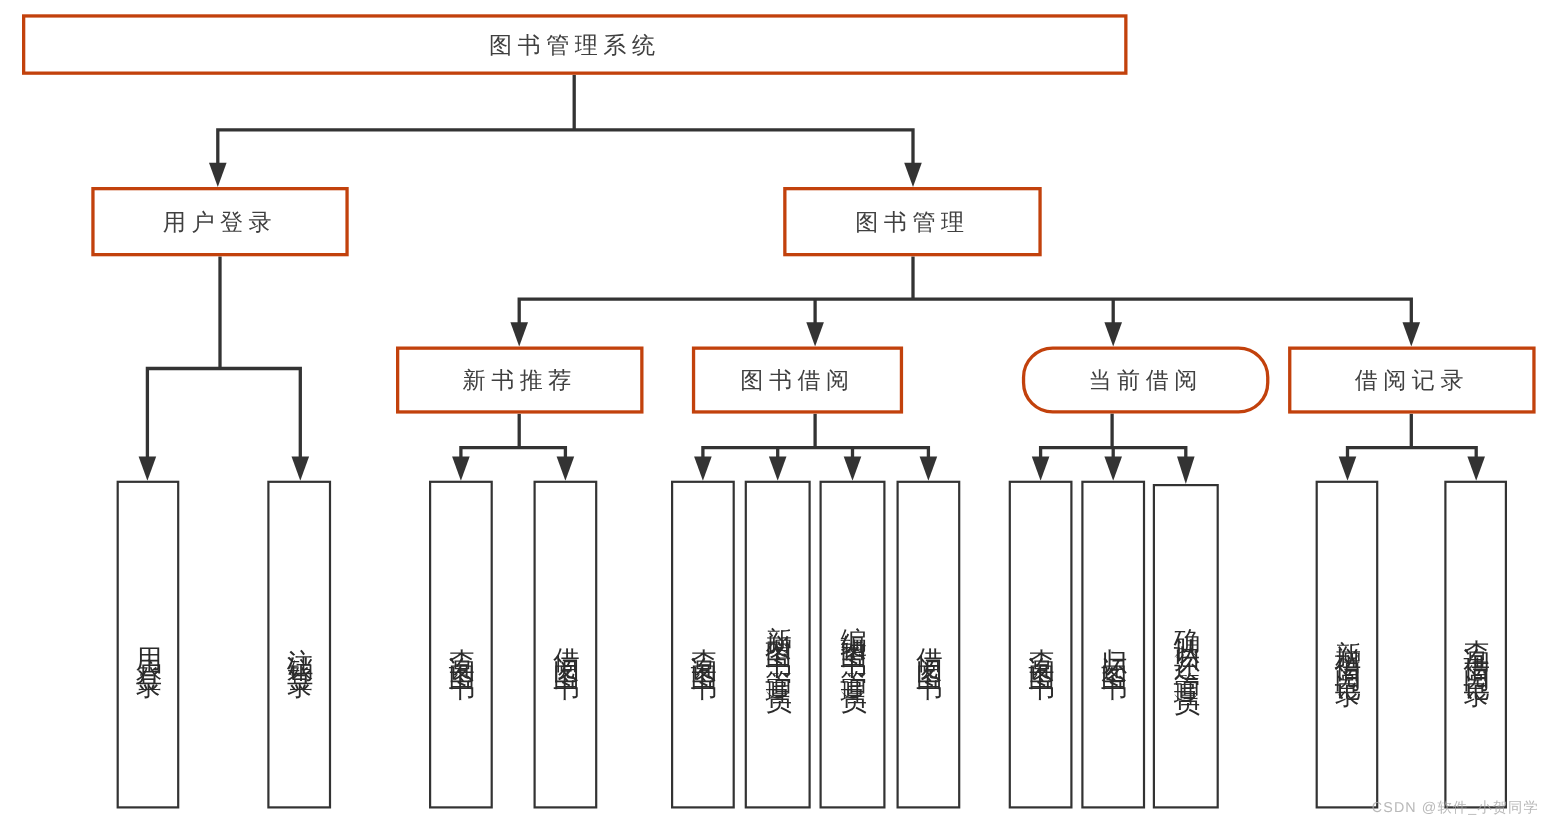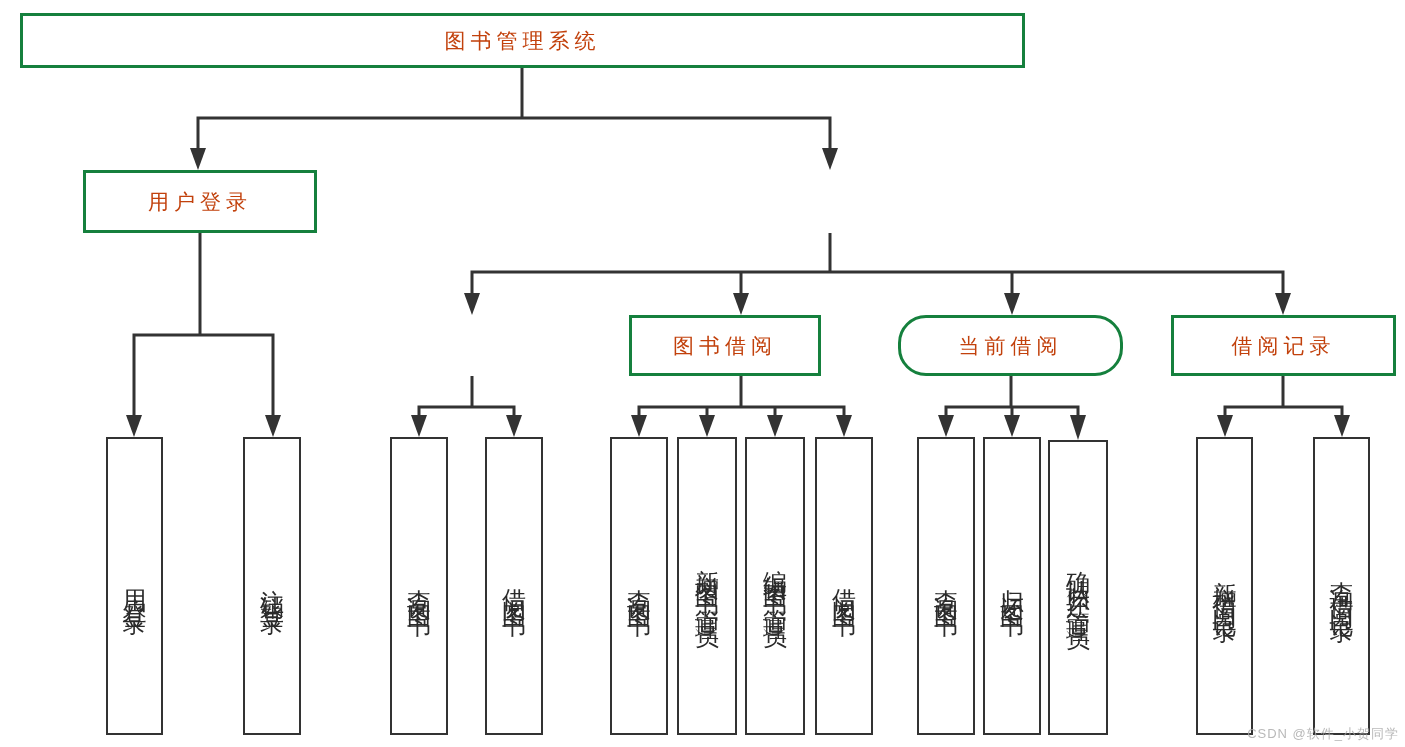--- a/index.html
+++ b/index.html
@@ -3,22 +3,22 @@
 <meta charset="utf-8">
 <style>
   html,body{margin:0;padding:0;background:#ffffff;}
   .canvas{
     position:relative;width:1405px;height:747px;background:#ffffff;
     font-family:"Liberation Sans","DejaVu Sans",sans-serif;overflow:hidden;
   }
   svg.connectors{position:absolute;left:0;top:0;z-index:1;}
   .hnode{
     position:absolute;box-sizing:border-box;background:#ffffff;
-    border:3px solid #15803d;display:flex;align-items:center;justify-content:center;
-    color:#c2410c;font-size:21px;letter-spacing:5px;z-index:2;white-space:nowrap;
+    border:3px solid #c2410c;display:flex;align-items:center;justify-content:center;
+    color:#404040;font-size:21px;letter-spacing:5px;z-index:2;white-space:nowrap;
   }
   .vnode{
     position:absolute;box-sizing:border-box;background:#ffffff;
     border:2.5px solid #333333;display:flex;align-items:center;justify-content:center;
     z-index:2;
   }
   .vnode span{
     writing-mode:vertical-rl;text-orientation:mixed;
     font-size:24px;letter-spacing:8px;line-height:1;color:#2b2b2b;
   }
@@ -84,25 +84,31 @@
     </g>
   </svg>
 
   <div class="hnode" style="left:20px;top:13px;width:1005px;height:55px;">
     <span>图书管理系统</span>
   </div>
 
   <div class="hnode" style="left:83px;top:170px;width:234px;height:63px;">
     <span>用户登录</span>
   </div>
+  <div class="hnode" style="left:712px;top:170px;width:235px;height:63px;">
+    <span>图书管理</span>
+  </div>
 
+  <div class="hnode" style="left:360px;top:315px;width:225px;height:61px;">
+    <span>新书推荐</span>
+  </div>
   <div class="hnode" style="left:629px;top:315px;width:192px;height:61px;">
     <span>图书借阅</span>
   </div>
-  <div class="hnode" style="left:898px;top:315px;width:225px;height:61px;border-radius:28px;">
+  <div class="hnode" style="left:929px;top:315px;width:225px;height:61px;border-radius:28px;">
     <span>当前借阅</span>
   </div>
   <div class="hnode" style="left:1171px;top:315px;width:225px;height:61px;">
     <span>借阅记录</span>
   </div>
 
   <div class="vnode" style="left:106px;top:437px;width:57px;height:298px;">
     <span>用户登录</span>
   </div>
   <div class="vnode" style="left:243px;top:437px;width:58px;height:298px;">

